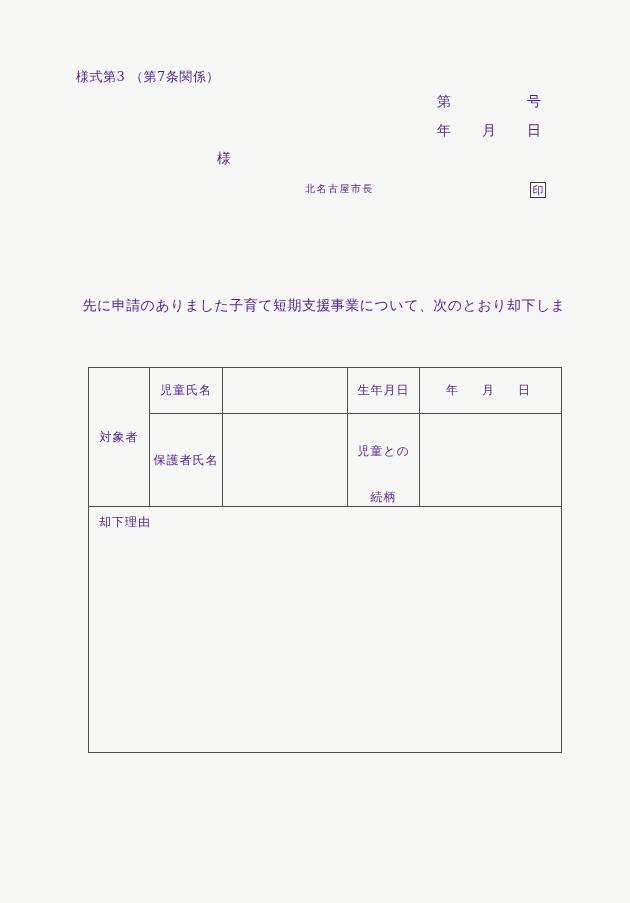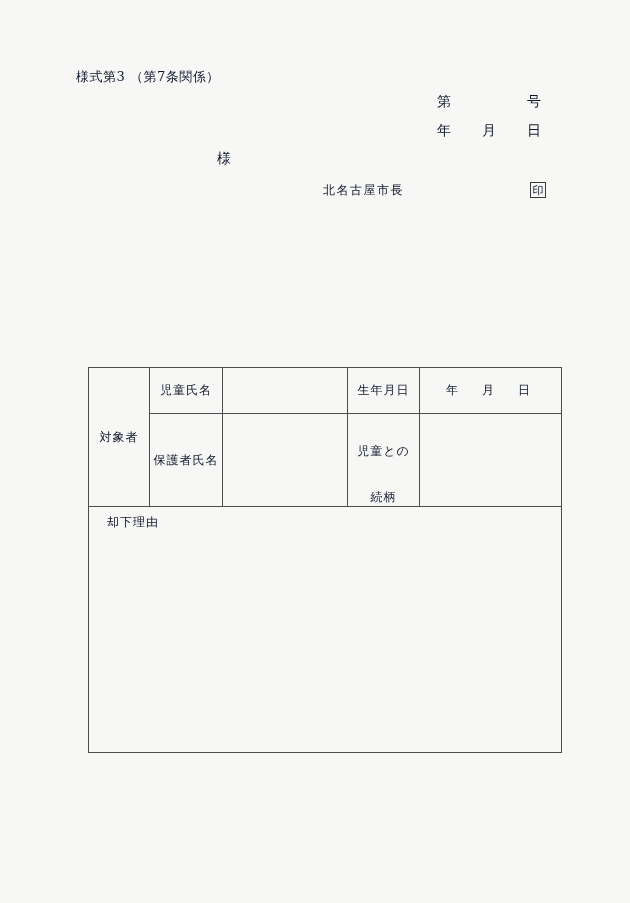--- a/index.html
+++ b/index.html
@@ -6,21 +6,21 @@
     margin: 0;
     padding: 0;
     background: #e9e9e9;
   }
   .page {
     position: relative;
     width: 630px;
     height: 903px;
     margin: 0 auto;
     background: #f7f7f6;
-    color: #0f172a;
+    color: #4c1d95;
     font-family: "DejaVu Serif", "Liberation Serif", serif;
     overflow: hidden;
   }
   .abs { position: absolute; }
 
   .form-label {
     left: 76px; top: 68px;
     font-size: 13px;
     letter-spacing: 0.5px;
     white-space: pre;
@@ -38,23 +38,22 @@
     display: flex;
     justify-content: space-between;
     font-size: 14px;
   }
   .addressee {
     left: 217px; top: 150px;
     font-size: 14px;
   }
   .sender {
     left: 305px; top: 182px;
-    font-size: 12px;
+    font-size: 10px;
     letter-spacing: 1.5px;
-    margin-left: 18px;
   }
   .seal {
     left: 530px; top: 182px;
     width: 16px; height: 16px;
     border: 1px solid #3a3a3a;
     font-size: 11px;
     line-height: 16px;
     text-align: center;
     box-sizing: border-box;
   }
@@ -103,21 +102,21 @@
   .row3 td { height: 231px; }
   .cell-center { text-align: center; }
   .rel-label div { line-height: 18px; text-align: center; margin-top: 28px; }
   .birth-inner {
     display: flex;
     justify-content: space-between;
     padding: 0 30px 0 26px;
   }
   .reason-cell {
     vertical-align: top !important;
-    padding: 7px 18px !important;
+    padding: 7px 10px !important;
   }
 </style>
 </head>
 <body>
 
 <div class="page">
 
   <div class="abs form-label">様式第3 （第7条関係）</div>
 
   <div class="abs doc-number-line">
@@ -132,20 +131,21 @@
   </div>
 
   <div class="abs addressee">様</div>
 
   <div class="abs sender">北名古屋市長</div>
 
   <div class="abs seal">印</div>
 
 
   <div class="abs body-text">
+    <div class="body-line just">　先に申請のありました子育て短期支援事業について、次のとおり却下しま</div>
   </div>
 
   <table class="form-table">
     <colgroup>
       <col class="col0">
         <col class="col1">
         <col class="col2">
         <col class="col3">
         <col class="col4">
     </colgroup>

